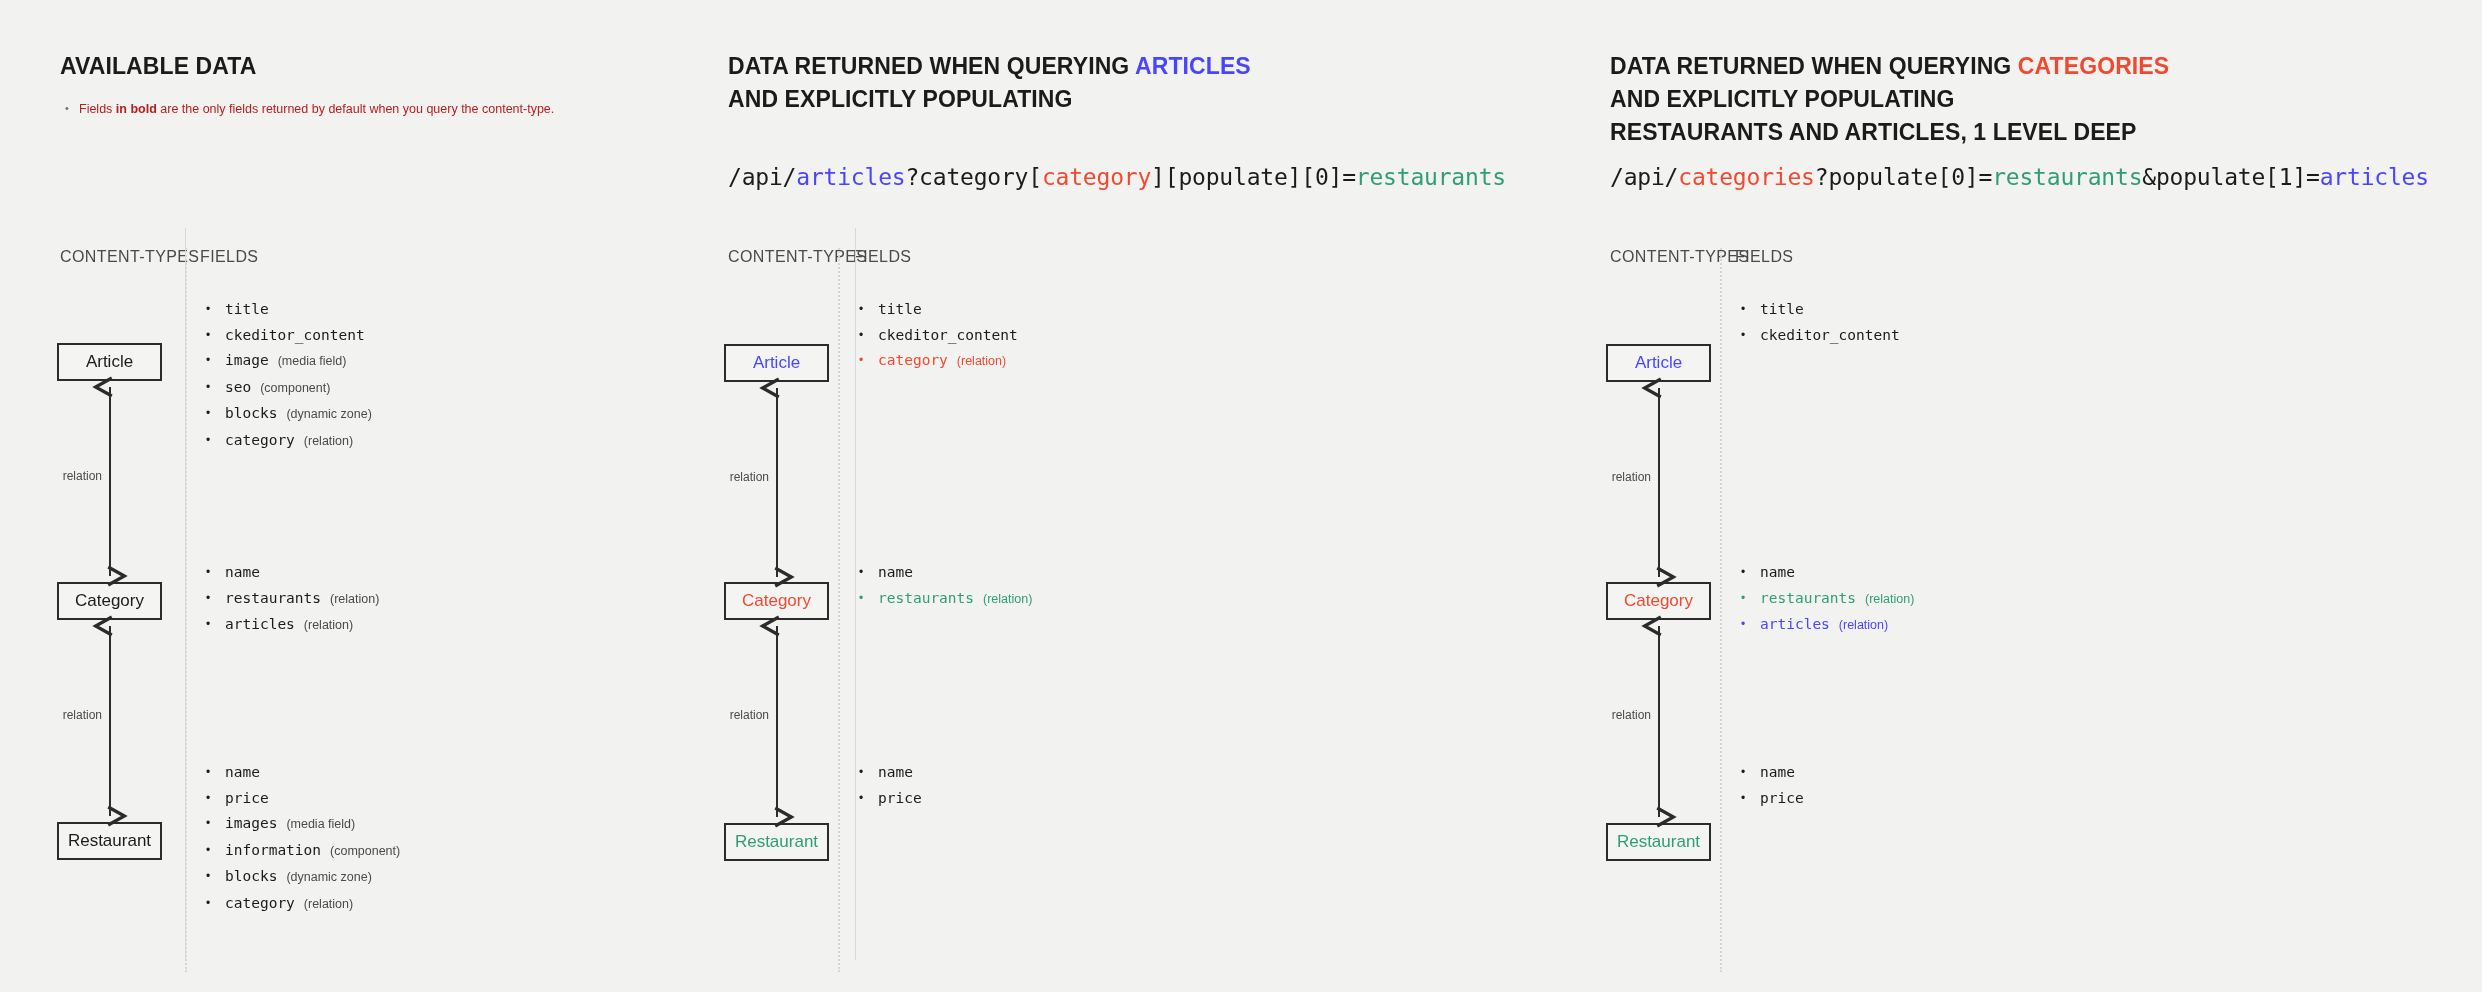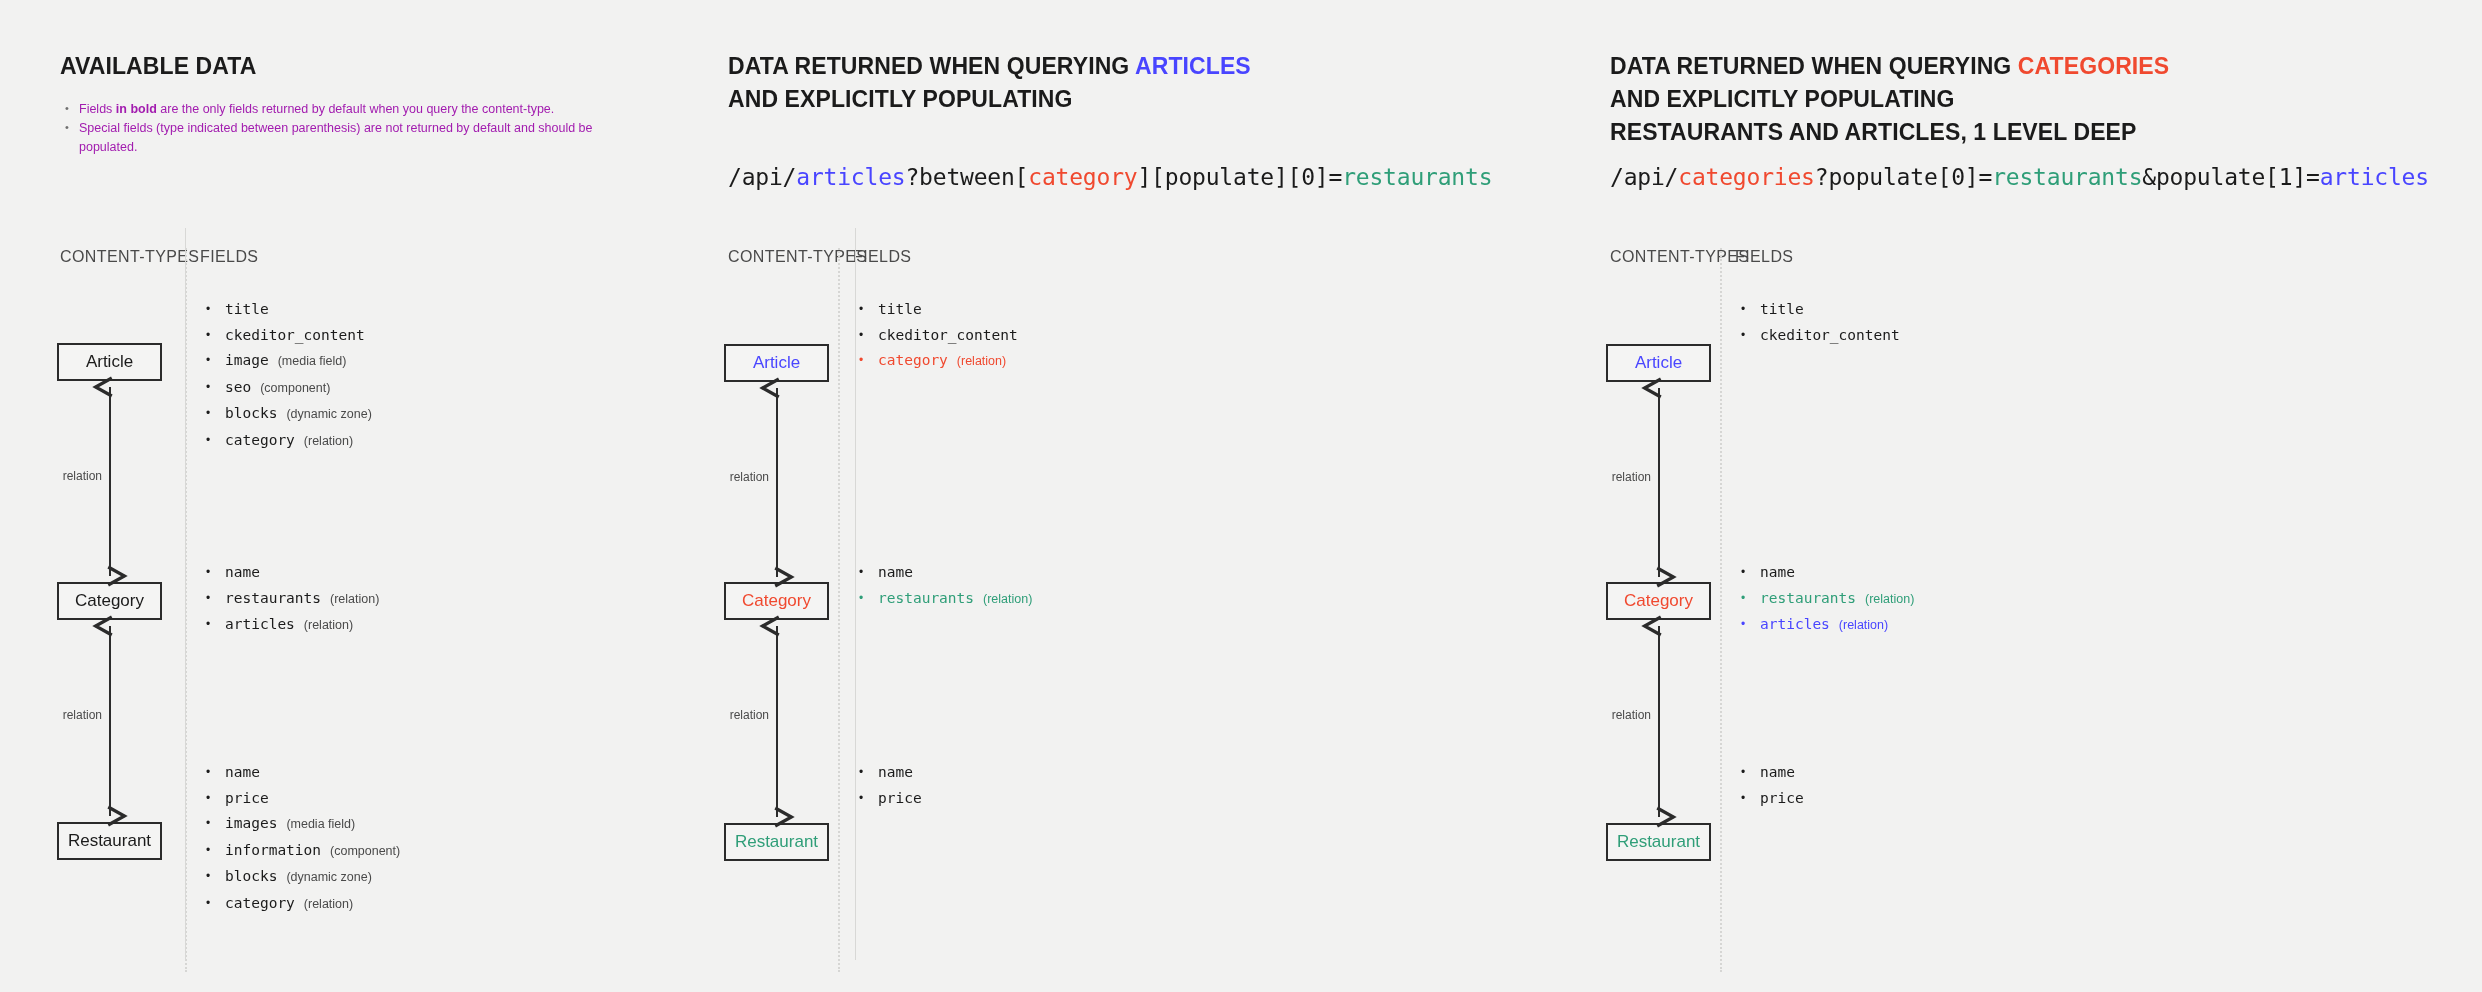--- a/index.html
+++ b/index.html
@@ -29,21 +29,21 @@
   .heading{
     position:absolute;
     font-size:23px;font-weight:bold;letter-spacing:.1px;
     line-height:33px;color:#1b1b1b;
     white-space:nowrap;
   }
   .heading .hl{font-weight:bold;}
   .hl-blue{color:#4945ff;}
   .hl-red{color:#f0492f;}
 
-  .bullets{position:absolute;font-size:12.5px;line-height:19px;color:#a21caf;}
+  .bullets{position:absolute;font-size:12.5px;line-height:19px;color:#b91c1c;}
   .bullets ul{margin:0;padding-left:17px;list-style:none;}
   .bullets li{position:relative;}
   .bullets li::before{
     content:"\2022";position:absolute;left:-14px;top:-1px;color:#6f6f6f;font-size:11px;
   }
 
   .query{
     position:absolute;
     font-family:"DejaVu Sans Mono", monospace;
     font-size:23px;letter-spacing:-.2px;
@@ -130,21 +130,20 @@
 
 <div class="board">
 
   <div class="panel" id="panel-1">
 
     <div class="heading" style="left:60px;top:38px;">AVAILABLE DATA</div>
 
     <div class="bullets" style="left:62px;top:88px;width:560px;">
       <ul>
         <li><span>Fields </span><b>in bold</b><span> are the only fields returned by default when you query the content-type.</span></li>
-        <li><span>Special fields (type indicated between parenthesis) are not returned by default and should be populated.</span></li>
       </ul>
     </div>
 
     <div class="col-label" style="left:60px;top:236px;">CONTENT-TYPES</div>
     <div class="col-label" style="left:200px;top:236px;">FIELDS</div>
 
     <div class="dotted" style="left:185px;"></div>
 
     <div class="ct-box" style="left:57px;top:331px;">
       <span>Article</span>
@@ -221,21 +220,21 @@
 
   <div class="panel-divider" id="divider-1"></div>
 
   <div class="panel" id="panel-2">
     <div class="heading" style="left:0px;top:38px;">
       <span>DATA RETURNED WHEN QUERYING </span><span class="hl hl-blue">ARTICLES</span>
     </div>
     <div class="heading" style="left:0px;top:71px;">AND EXPLICITLY POPULATING</div>
 
     <div class="query" style="left:0px;top:152px;">
-      <span>/api/</span><span class="q-blue">articles</span><span>?between[</span><span class="q-red">category</span><span>][populate][0]=</span><span class="q-green">restaurants</span>
+      <span>/api/</span><span class="q-blue">articles</span><span>?category[</span><span class="q-red">category</span><span>][populate][0]=</span><span class="q-green">restaurants</span>
     </div>
 
     <div class="col-label" style="left:0px;top:236px;">CONTENT-TYPES</div>
     <div class="col-label" style="left:125px;top:236px;">FIELDS</div>
 
     <div class="dotted" style="left:110px;"></div>
 
     <div class="ct-box" style="left:-4px;top:332px;">
       <span class="ct-blue">Article</span>
     </div>

